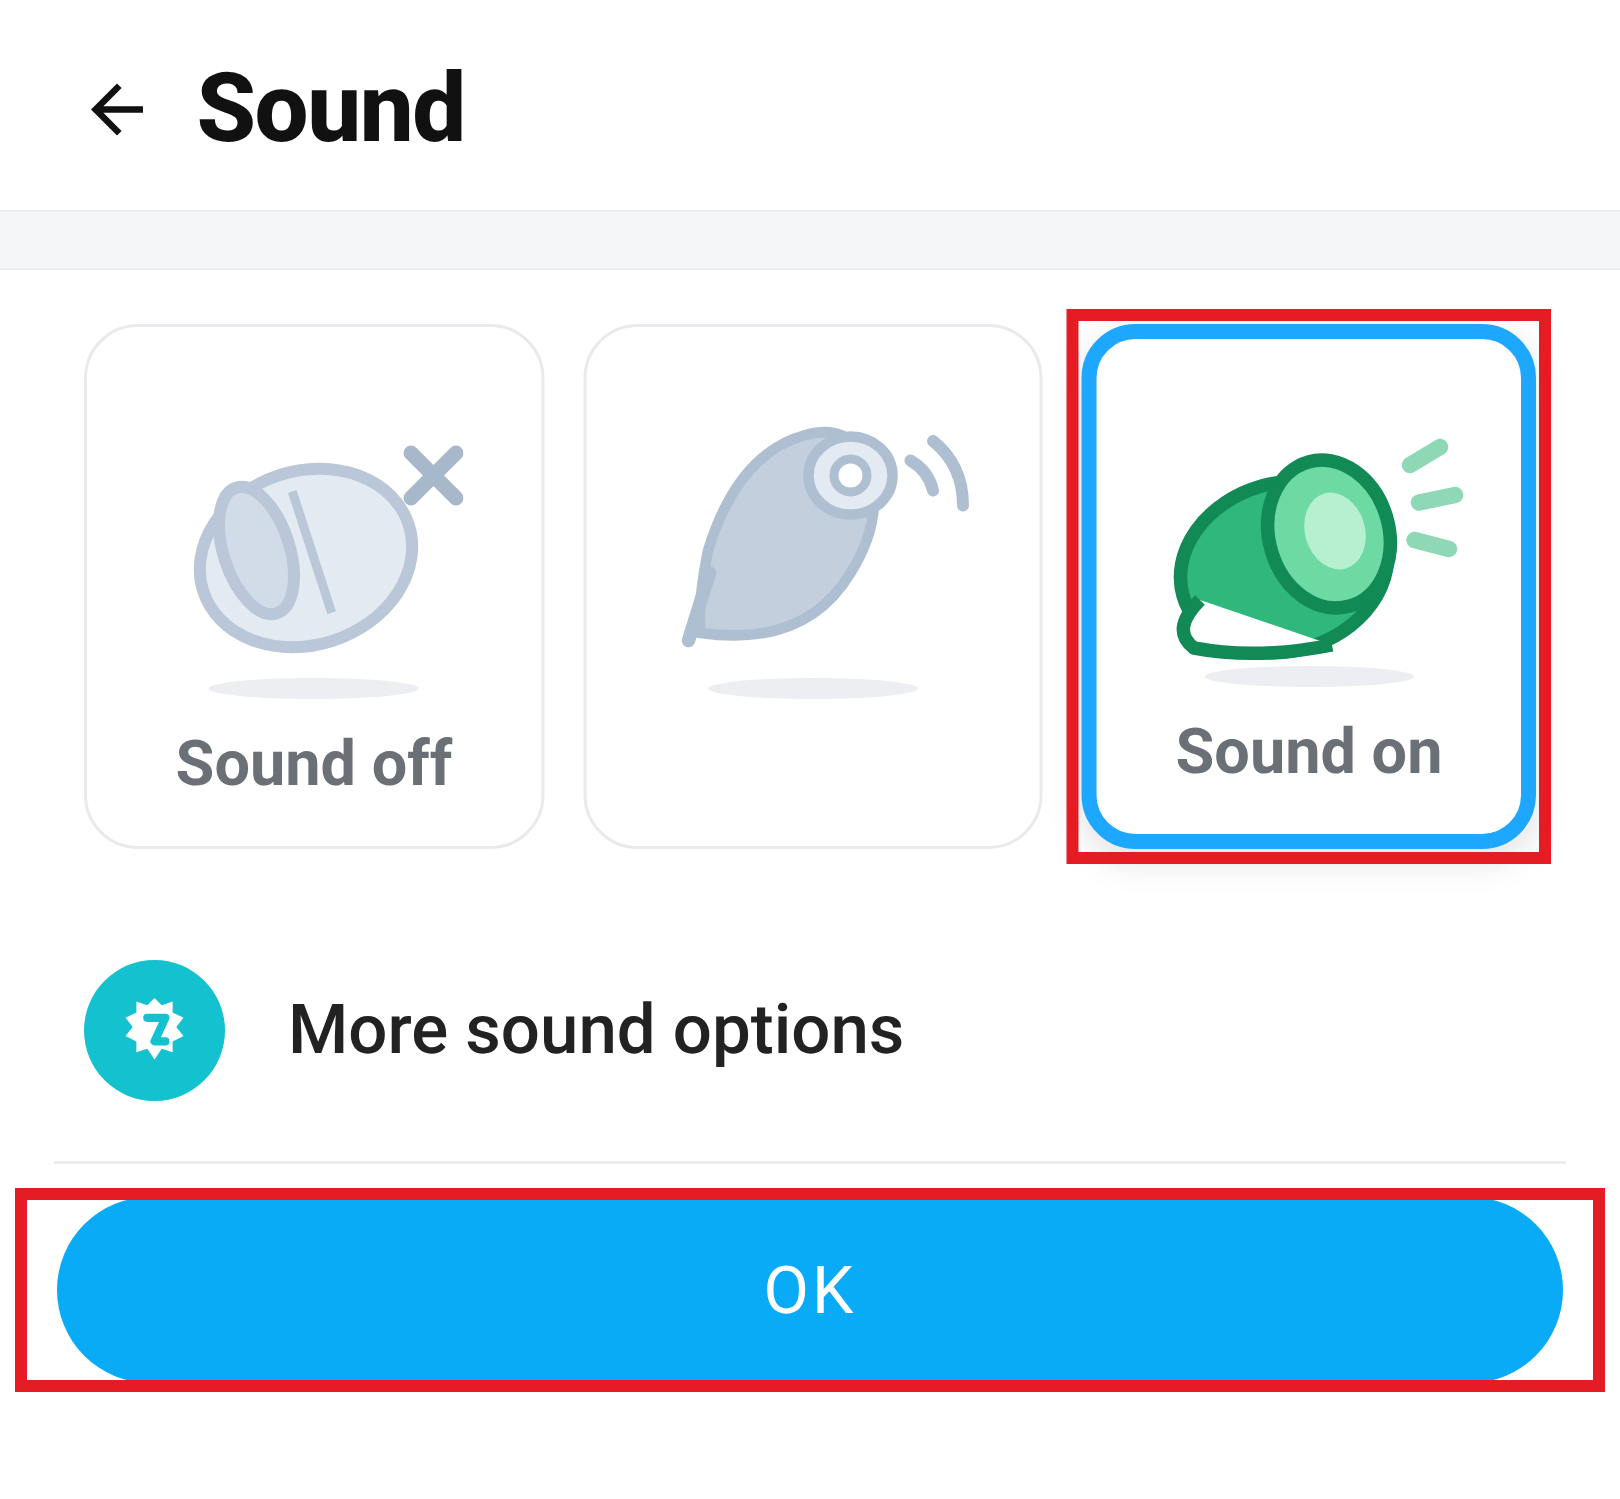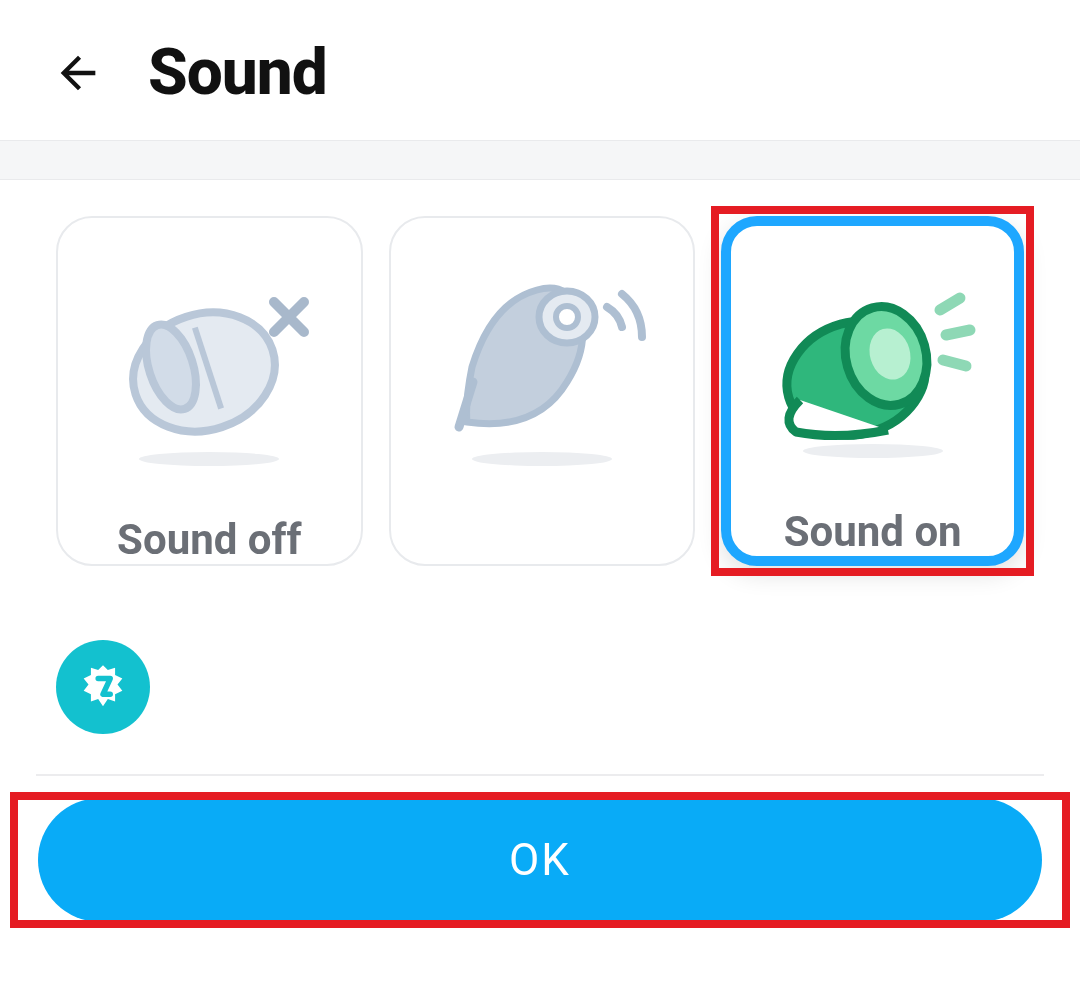--- a/index.html
+++ b/index.html
@@ -7,21 +7,21 @@
     font-family: -apple-system, BlinkMacSystemFont, "Segoe UI", Roboto, Helvetica, Arial, sans-serif;
     background: #ffffff;
     width: 1080px;
     height: 999px;
     overflow: hidden;
   }
   .header {
     display: flex;
     align-items: center;
     padding: 35px 48px 30px 48px;
-    gap: 40px;
+    gap: 23px;
   }
   .back-arrow {
     width: 60px;
     height: 60px;
     display: flex;
     align-items: center;
     justify-content: center;
     cursor: pointer;
   }
   .back-arrow svg { width: 52px; height: 52px; }
@@ -44,20 +44,21 @@
   }
   .option-card {
     flex: 1;
     border: 2px solid #e8eaed;
     border-radius: 36px;
     height: 350px;
     display: flex;
     flex-direction: column;
     align-items: center;
     justify-content: flex-end;
+    padding-bottom: 30px;
     position: relative;
     cursor: pointer;
     background: #fff;
   }
   .option-card.selected {
     border: 10px solid #1ea7ff;
     box-shadow: 0 8px 24px rgba(0,0,0,0.12);
   }
   .option-icon-area {
     position: absolute;
@@ -218,20 +219,21 @@
 
 </div>
 
 <div class="more-row">
   <div class="more-icon">
     <svg width="58" height="58" viewBox="0 0 48 48">
       <path d="M24 6 L28 10 L34 8 L34 14 L40 17 L36 22 L40 27 L34 30 L34 36 L28 34 L24 40 L20 34 L14 36 L14 30 L8 27 L12 22 L8 17 L14 14 L14 8 L20 10 Z" fill="#ffffff"></path>
       <path d="M20 17 L30 17 L24 30 L30 30" stroke="#13c1cf" stroke-width="4.5" fill="none" stroke-linecap="round" stroke-linejoin="round"></path>
     </svg>
   </div>
+  <div class="more-label">More sound options</div>
 </div>
 
 <div class="footer-divider"></div>
 
 <div class="ok-wrap">
   <div class="ok-highlight"></div>
   <div class="ok-button">
     <span>OK</span>
   </div>
 </div>

